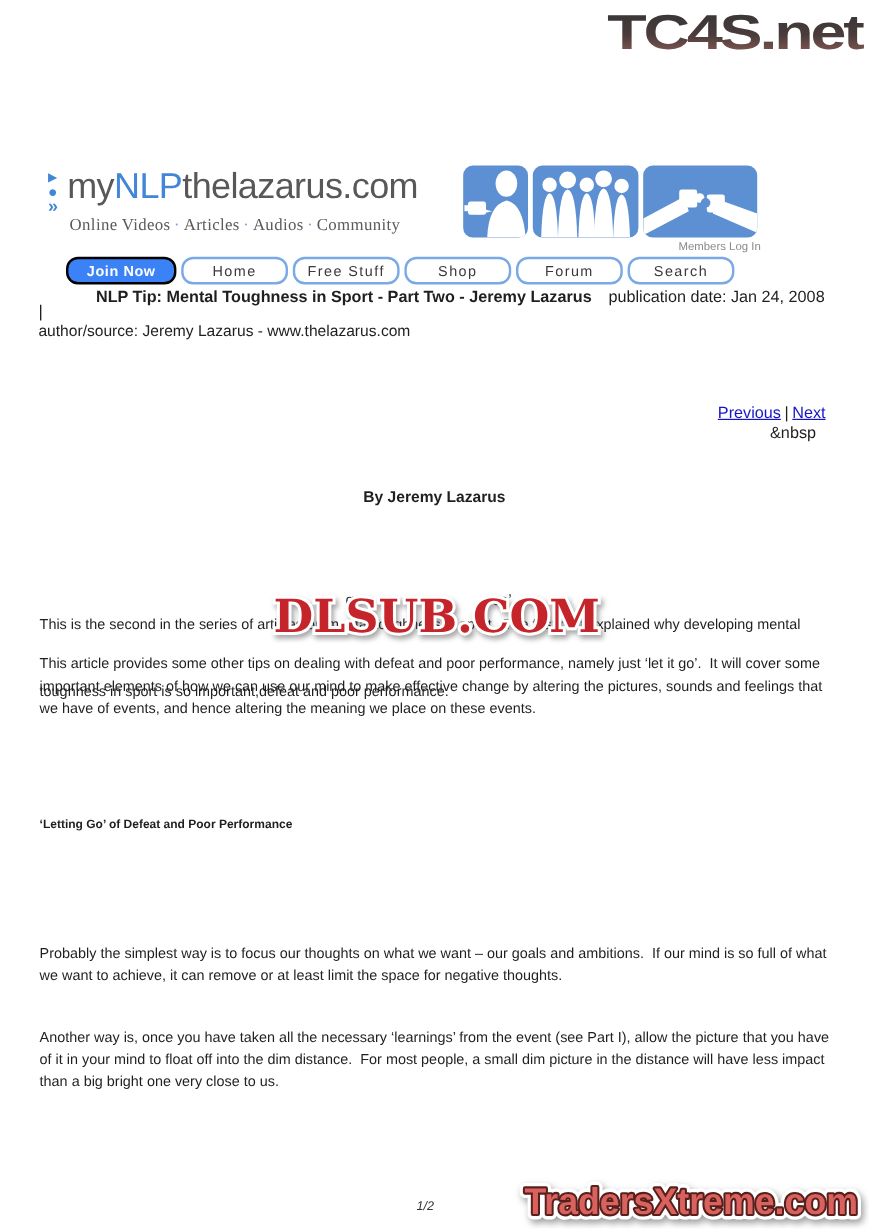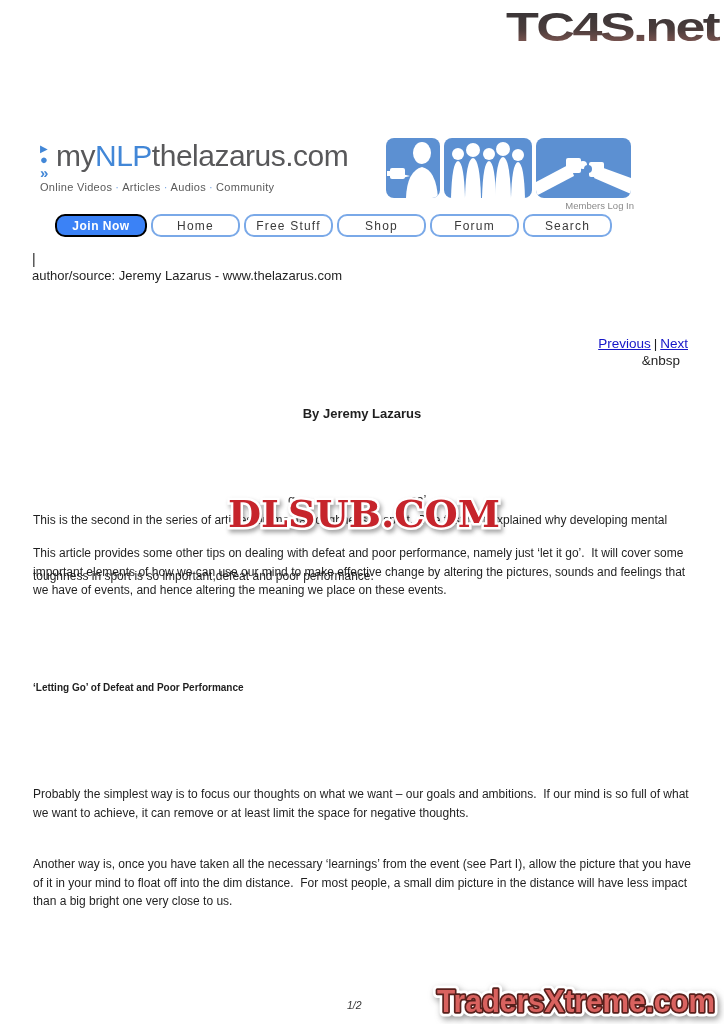--- a/index.html
+++ b/index.html
@@ -14,21 +14,21 @@
   
   .logo-block { position:absolute; left:40px; top:138px; width:346px; }
   .logo-row { display:flex; align-items:flex-start; }
   .logo-icon-col { display:flex; flex-direction:column; align-items:flex-start;
     color:#4287d7; margin-top:6px; width:16px; }
   .logo-icon-col .gi1 { font-size:10px; line-height:10px; }
   .logo-icon-col .gi2 { font-size:13px; line-height:12px; }
   .logo-icon-col .gi3 { font-size:15px; line-height:13px; font-weight:bold; }
   .brand { font-size:30px; line-height:36px; color:#58585a; letter-spacing:-0.5px; white-space:nowrap; }
   .brand .nlp { color:#4287d7; font-weight:normal; }
-  .tagline { margin-top:2px; font-size:11px; color:#5a5a5a; letter-spacing:0.3px; white-space:nowrap; }
+  .tagline { margin-left:18px; margin-top:2px; font-size:14px; color:#5a5a5a; letter-spacing:0.3px; white-space:nowrap;font-family:Liberation Serif, serif; }
   .tagline .sep { color:#7aa9e8; padding:0 3px; }
   
   .tiles { position:absolute; left:386px; top:138px; height:60px; display:flex; gap:4px; }
   .tile { background:#5c90d2; border-radius:8px; height:60px; overflow:hidden; display:flex; align-items:flex-end; justify-content:center; }
   .tile svg { display:block; }
   .members { position:absolute; left:386px; top:200px; width:248px; text-align:right;
     font-size:9.5px; color:#8a8a8a; }
   
   .tabs { position:absolute; left:55px; top:214px; display:flex; gap:4px; height:23px; }
   .tab { width:89px; border:2px solid #7aa9e8; border-radius:10px; background:#fff;
@@ -132,20 +132,24 @@
 
   <div class="tabs">
     <div class="tab dark">Join Now</div>
     <div class="tab">Home</div>
     <div class="tab">Free Stuff</div>
     <div class="tab">Shop</div>
     <div class="tab">Forum</div>
     <div class="tab">Search</div>
   </div>
 
+  <div class="title-row">
+    <span class="t">NLP Tip: Mental Toughness in Sport - Part Two - Jeremy Lazarus</span>
+    <span class="d">publication date: Jan 24, 2008</span>
+  </div>
   <div class="pipe-line">|</div>
   <div class="author-line">author/source: Jeremy Lazarus - www.thelazarus.com</div>
 
   <div class="prevnext">
     <div>
       <a>Previous</a><span class="sep">|</span><a>Next</a>
     </div>
     <div class="nbsp-line">&amp;nbsp</div>
   </div>
 

